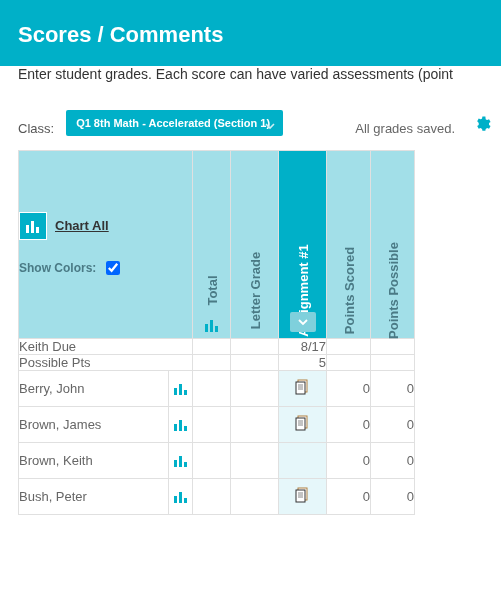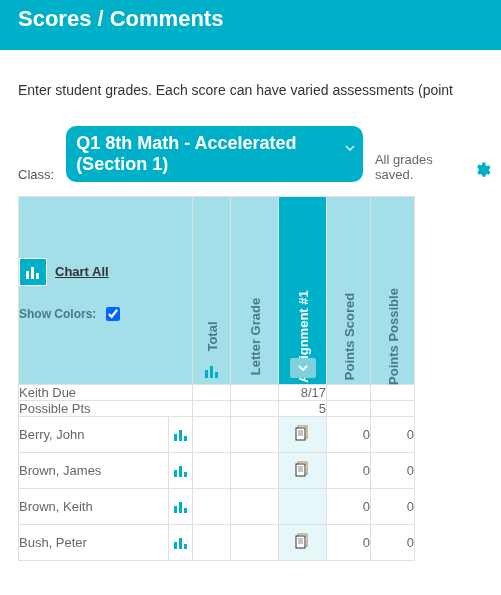--- a/index.html
+++ b/index.html
@@ -6,51 +6,51 @@
   body {
     margin: 0;
     font-family: Arial, Helvetica, sans-serif;
     font-size: 13px;
     color: #444;
     background: #fff;
     width: 501px;
   }
   .header-bar {
     background: #00b0c8;
-    padding: 6px 18px 18px 18px;
+    padding: 22px 18px 18px 18px;
   }
   .header-bar h1 {
     margin: 0;
     color: #fff;
     font-size: 22px;
     font-weight: bold;
   }
   .instr {
-    padding: 32px 18px 0 18px;
+    padding: 0 18px 0 18px;
     font-size: 14px;
     color: #333;
   }
   .toolbar {
     display: flex;
     align-items: flex-end;
     padding: 28px 10px 8px 18px;
     gap: 12px;
   }
   .class-label {
     font-size: 13px;
     color: #555;
   }
   .class-select {
     background: #00b0c8;
     color: #fff;
-    padding: 7px 32px 7px 10px;
-    font-size: 18px;
+    padding: 7px 13px 7px 10px;
+    font-size: 11px;
     font-weight: bold;
     position: relative;
-    border-radius: 10px;
+    border-radius: 2px;
     cursor: pointer;
   }
   .class-select .chev {
     position: absolute;
     right: 8px;
     top: 10px;
   }
   .saved-text {
     margin-left: auto;
     font-size: 13px;

